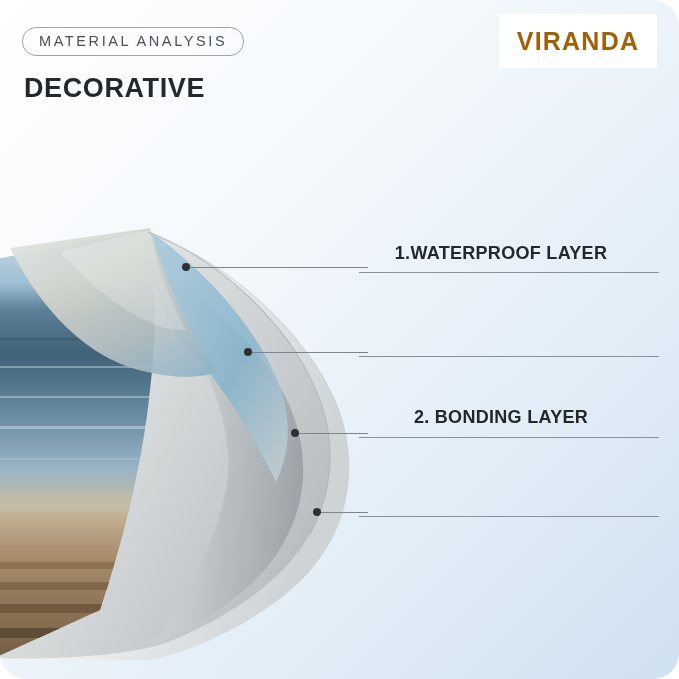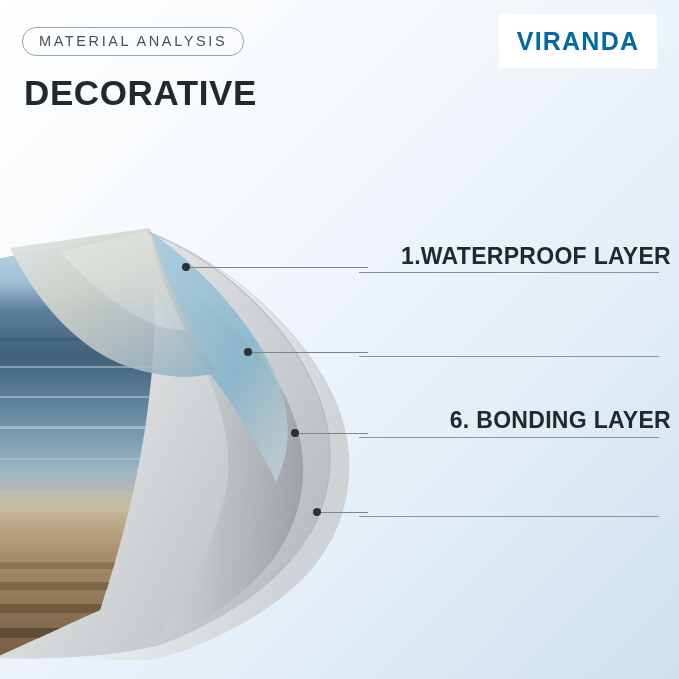--- a/index.html
+++ b/index.html
@@ -11,40 +11,41 @@
     height: 679px;
     overflow: hidden;
     font-family: "Liberation Sans", sans-serif;
   }
   #page {
     position: relative;
     width: 679px;
     height: 679px;
     background: linear-gradient(135deg, #ffffff 0%, #f4f8fc 35%, #e2edf7 70%, #cfe0f0 100%);
     overflow: hidden;
+    border-radius: 26px;
   }
   
   #eyebrow {
     position: absolute;
     left: 22px;
     top: 27px;
     border: 1.5px solid #9aa4ad;
     border-radius: 14px;
     padding: 5px 16px 6px 16px;
     font-size: 14.5px;
     letter-spacing: 2.6px;
     color: #4a5158;
     font-weight: 400;
     background: transparent;
     white-space: nowrap;
   }
   #title-line1, #title-line2 {
     position: absolute;
     left: 24px;
-    font-size: 35px;
+    font-size: 27px;
     font-weight: bold;
     color: #23282d;
     letter-spacing: 0.6px;
     white-space: nowrap;
   }
   #title-line1 { top: 73px; }
   #title-line2 { top: 118px; }
 
   #brand-box {
     position: absolute;
@@ -54,37 +55,37 @@
     width: 158px;
     height: 54px;
     display: flex;
     align-items: center;
     justify-content: center;
   }
   #brand-text {
     font-size: 25px;
     font-weight: bold;
     letter-spacing: 1.2px;
-    color: #0369a1;
+    color: #a16207;
   }
 
   
   #art {
     position: absolute;
     left: 0;
     top: 190px;
     width: 470px;
     height: 470px;
   }
   .label-row {
     position: absolute;
-    right: 8px;
+    right: 28px;
     width: 300px;
-    text-align: right;
-    font-size: 23px;
+    text-align: center;
+    font-size: 18px;
     font-weight: bold;
     color: #23282d;
     letter-spacing: 0.3px;
     white-space: nowrap;
   }
   .label-underline {
     position: absolute;
     right: 20px;
     width: 300px;
     height: 1px;
@@ -207,20 +208,20 @@
   <div class="leader" style="left:190px; top:267px; width:178px;"></div>
   <div class="label-row" style="top:243px;">1.WATERPROOF LAYER</div>
   <div class="label-underline" style="top:272px;"></div>
 
   <div class="dot" style="left:244px; top:348px;"></div>
   <div class="leader" style="left:252px; top:352px; width:116px;"></div>
   <div class="label-underline" style="top:356px;"></div>
 
   <div class="dot" style="left:291px; top:429px;"></div>
   <div class="leader" style="left:299px; top:433px; width:69px;"></div>
-  <div class="label-row" style="top:407px;">6. BONDING LAYER</div>
+  <div class="label-row" style="top:407px;">2. BONDING LAYER</div>
   <div class="label-underline" style="top:437px;"></div>
 
   <div class="dot" style="left:313px; top:508px;"></div>
   <div class="leader" style="left:321px; top:512px; width:47px;"></div>
   <div class="label-underline" style="top:516px;"></div>
 
 </div>
 
 </body></html>

